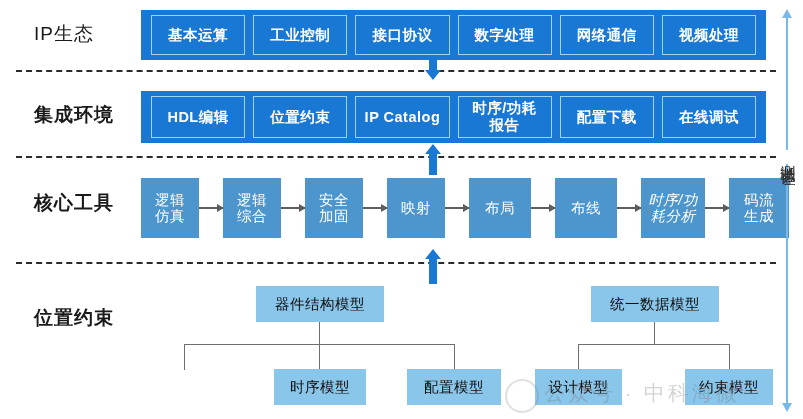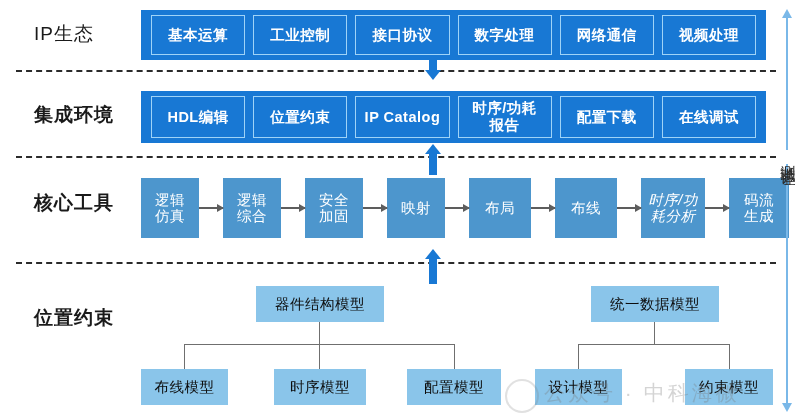--- a/index.html
+++ b/index.html
@@ -220,21 +220,20 @@
 
   <div class="vconn up" style="left:421px;top:258px;height:26px;"></div>
 
   <div class="tnode" style="left:248px;top:286px;width:128px;height:36px;">器件结构模型</div>
   <div class="tline v" style="left:311px;top:322px;height:23px;"></div>
   <div class="tline h" style="left:176px;top:344px;width:271px;"></div>
   <div class="tline v" style="left:176px;top:344px;height:26px;"></div>
   <div class="tline v" style="left:311px;top:344px;height:26px;"></div>
   <div class="tline v" style="left:446px;top:344px;height:26px;"></div>
 
-  <div class="tnode" style="left:133px;top:369px;width:87px;height:36px;">布线模型</div>
   <div class="tnode" style="left:266px;top:369px;width:92px;height:36px;">时序模型</div>
   <div class="tnode" style="left:399px;top:369px;width:94px;height:36px;">配置模型</div>
 
   <div class="tnode" style="left:583px;top:286px;width:128px;height:36px;">统一数据模型</div>
   <div class="tline v" style="left:646px;top:322px;height:23px;"></div>
   <div class="tline h" style="left:570px;top:344px;width:152px;"></div>
   <div class="tline v" style="left:570px;top:344px;height:26px;"></div>
   <div class="tline v" style="left:721px;top:344px;height:26px;"></div>
 
   <div class="tnode" style="left:527px;top:369px;width:87px;height:36px;">设计模型</div>

